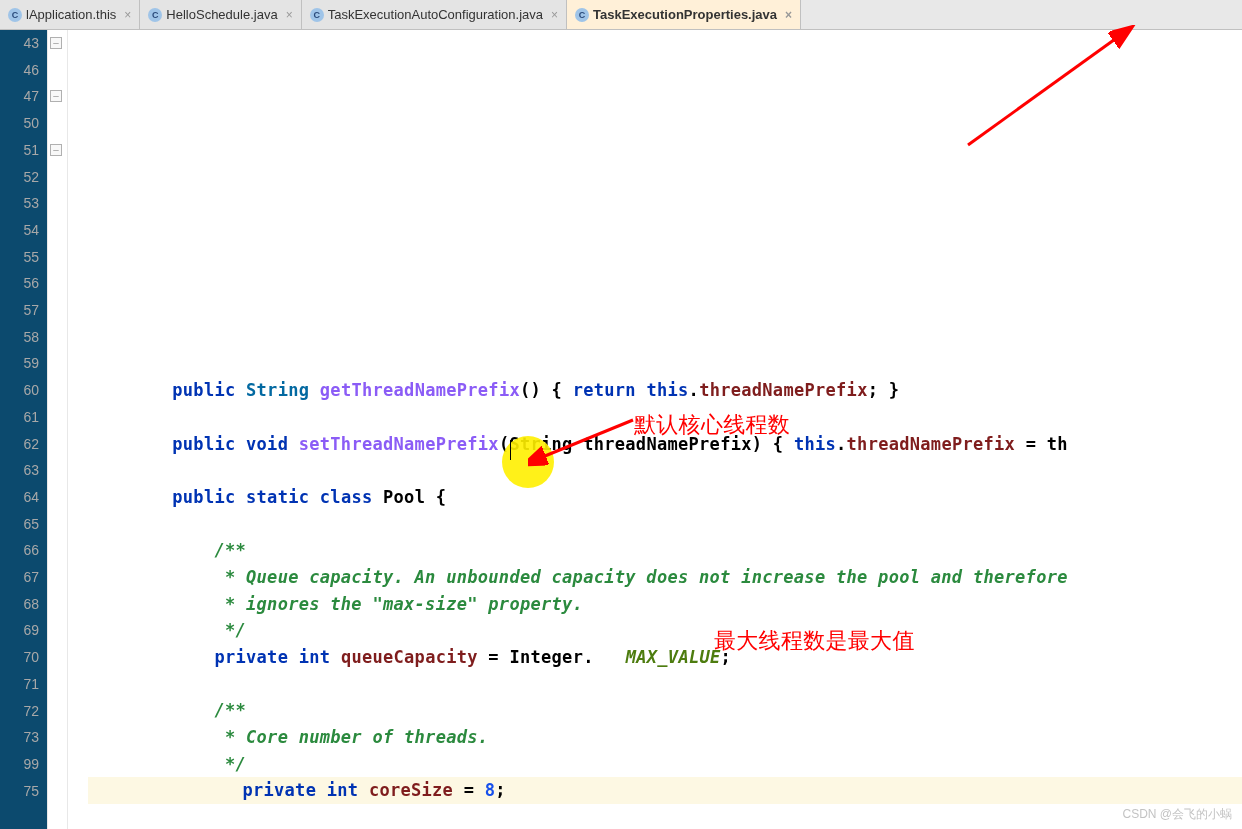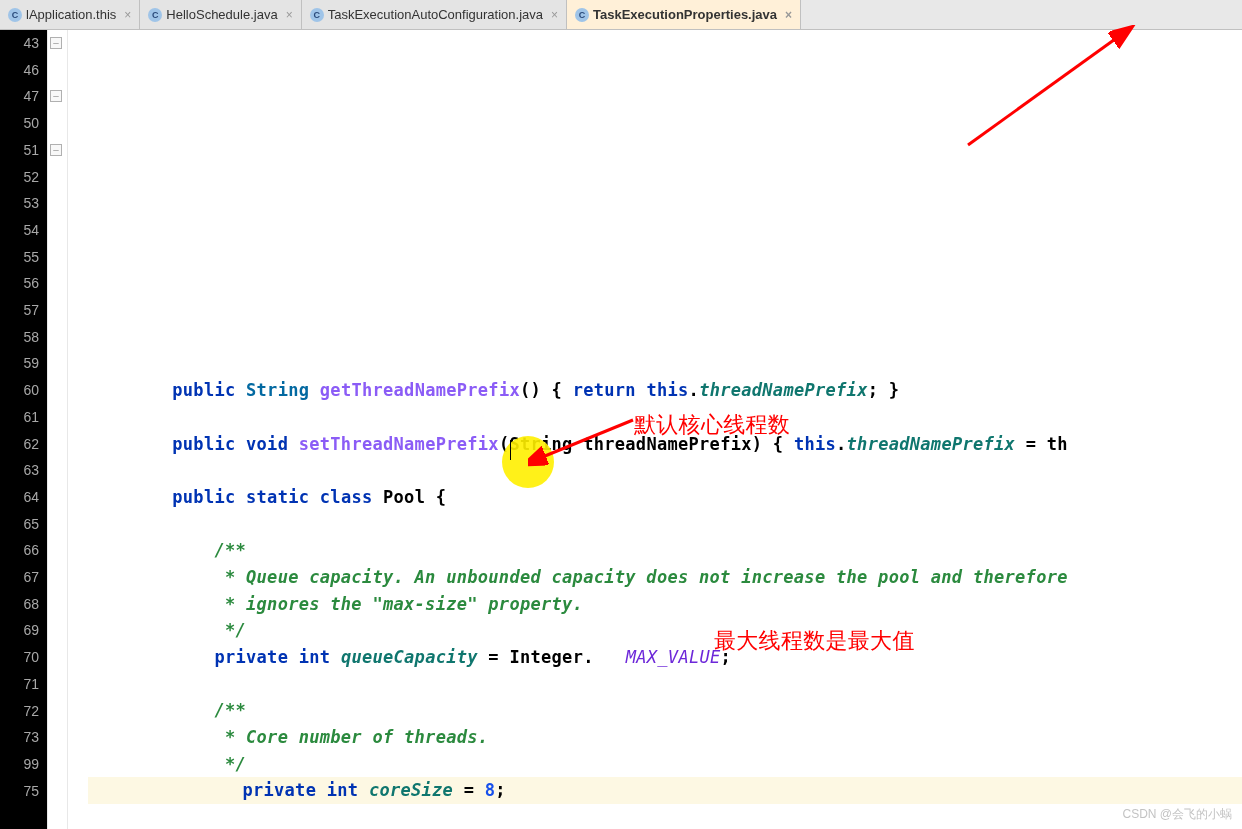--- a/index.html
+++ b/index.html
@@ -53,21 +53,21 @@
     color: #999;
     font-size: 12px;
     margin-left: 4px;
   }
   .editor-wrap {
     display: flex;
     height: calc(100% - 30px);
   }
   .gutter {
     width: 48px;
-    background: #000000;
+    background: #0c4a6e;
     color: #a8a8a8;
     text-align: right;
     font-size: 14px;
     line-height: 26.7px;
     padding-right: 8px;
     user-select: none;
     border-right: 1px solid #e8e8e8;
     font-family: Arial, sans-serif;
   }
   .fold-col {
@@ -96,22 +96,22 @@
     background: #fff;
     white-space: pre;
     padding-left: 20px;
     font-weight: bold;
     letter-spacing: 0.3px;
   }
   .codeline { height: 26.7px; }
   .hl-line { background: #fdf8e3; padding-left: 28px; }
   .kw { color: #0033b3; font-weight: bold; }
   .type { color: #0369a1; }
-  .fld { color: #0f766e; font-weight: bold; font-style: italic; }
-  .sfld { color: #6d28d9; font-weight: normal; font-style: italic; padding-left: 32px;}
+  .fld { color: #7f1d1d; font-weight: bold; }
+  .sfld { color: #4d7c0f; font-weight: bold; font-style: italic; padding-left: 32px;}
   .num { color: #1750eb; }
   .cmt { color: #2b8a3e; font-style: italic; font-weight: bold;}
   .mth { color: #8b5cf6; font-weight: bold;}
   .cls { color: #000; }
   .p   { color: #000; }
   .thi { color: #0033b3; font-weight: bold; }
   .highlight-circle {
     position: absolute;
     width: 52px;
     height: 52px;

